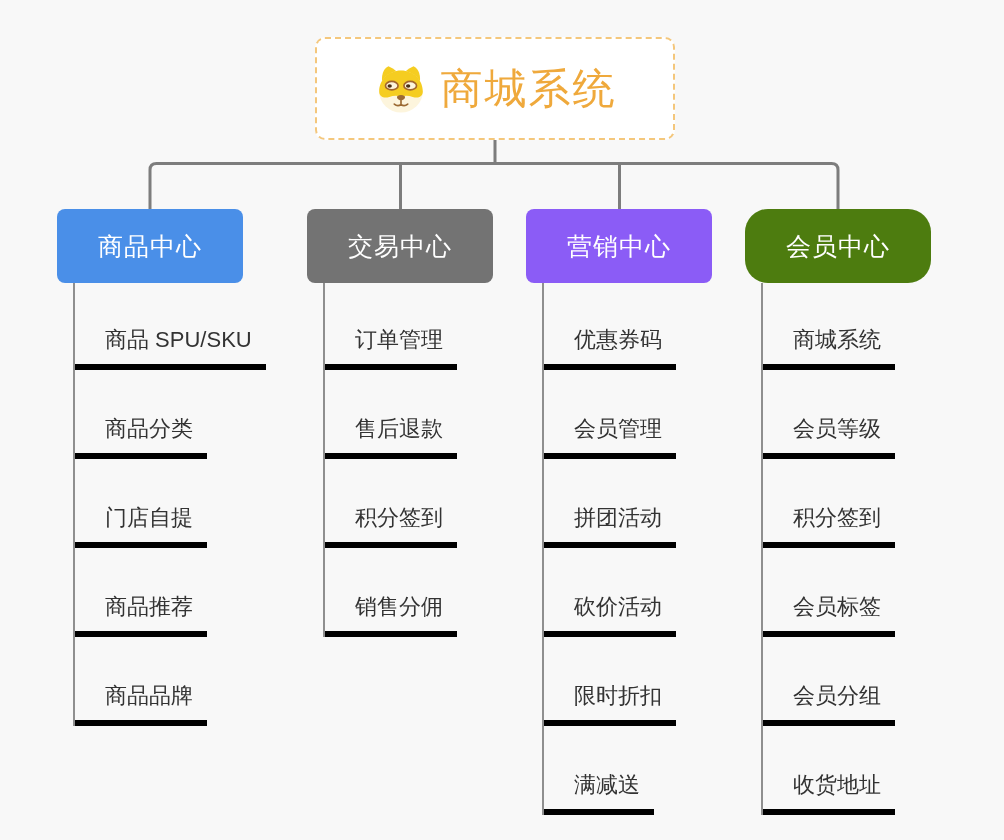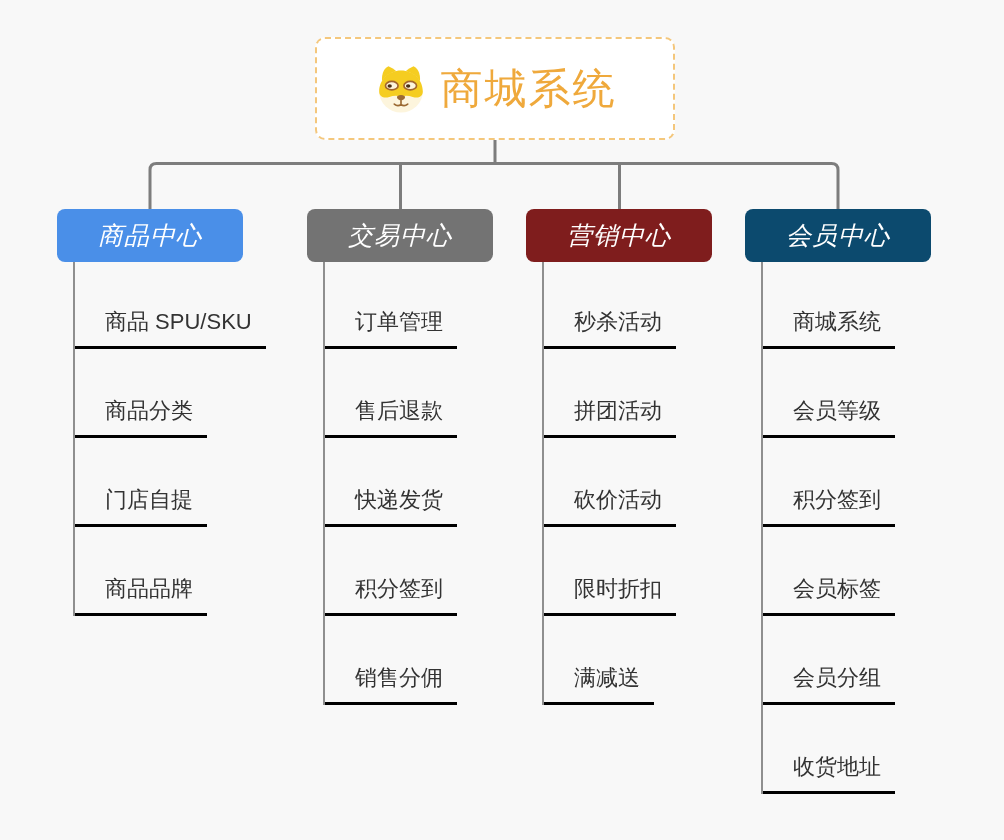--- a/index.html
+++ b/index.html
@@ -43,45 +43,44 @@
   }
   .doge { width: 54px; height: 52px; flex: 0 0 auto; }
   
   .col {
     position: absolute;
     top: 209px;
     width: 187px;
   }
   .branch-box {
     width: 186px;
-    height: 53px;
+    height: 74px;
     border-radius: 8px;
     display: flex;
     align-items: center;
     justify-content: center;
-    font-style: italic;
   }
   .branch-label {
     color: #ffffff;
     font-size: 25px;
     letter-spacing: 1px;
     white-space: nowrap;
   }
   .leaves {
     margin-left: 16px;
     border-left: 2px solid #8f8f8f;
     width: fit-content;
   }
   .leaf {
     height: 89px;
     width: fit-content;
     min-width: 110px;
     display: flex;
     align-items: flex-end;
-    border-bottom: 3px solid #000000;
+    border-bottom: 6px solid #000000;
     box-sizing: border-box;
     justify-content: flex-end;
   }
   .leaf:first-child { height: 87px; }
   .leaf-label {
     font-size: 22px;
     color: #333333;
     white-space: nowrap;
     padding: 0 14px 9px 30px;
   }
@@ -122,73 +121,76 @@
       <div class="leaf">
           <span class="leaf-label">商品 SPU/SKU</span>
         </div>
       <div class="leaf">
           <span class="leaf-label">商品分类</span>
         </div>
       <div class="leaf">
           <span class="leaf-label">门店自提</span>
         </div>
       <div class="leaf">
+          <span class="leaf-label">商品推荐</span>
+        </div>
+      <div class="leaf">
           <span class="leaf-label">商品品牌</span>
         </div>
     </div>
   </div>
 
   <div class="col" style="left:307px">
     <div class="branch-box" style="background-color: #737373;">
       <span class="branch-label">交易中心</span>
     </div>
     <div class="leaves">
       <div class="leaf">
           <span class="leaf-label">订单管理</span>
         </div>
       <div class="leaf">
           <span class="leaf-label">售后退款</span>
         </div>
       <div class="leaf">
-          <span class="leaf-label">快递发货</span>
-        </div>
-      <div class="leaf">
           <span class="leaf-label">积分签到</span>
         </div>
       <div class="leaf">
           <span class="leaf-label">销售分佣</span>
         </div>
     </div>
   </div>
 
   <div class="col" style="left:526px">
-    <div class="branch-box" style="background-color: #7f1d1d;">
+    <div class="branch-box" style="background-color: #8b5cf6;">
       <span class="branch-label">营销中心</span>
     </div>
     <div class="leaves">
       <div class="leaf">
-          <span class="leaf-label">秒杀活动</span>
+          <span class="leaf-label">优惠券码</span>
+        </div>
+      <div class="leaf">
+          <span class="leaf-label">会员管理</span>
         </div>
       <div class="leaf">
           <span class="leaf-label">拼团活动</span>
         </div>
       <div class="leaf">
           <span class="leaf-label">砍价活动</span>
         </div>
       <div class="leaf">
           <span class="leaf-label">限时折扣</span>
         </div>
       <div class="leaf">
           <span class="leaf-label">满减送</span>
         </div>
     </div>
   </div>
 
   <div class="col" style="left:745px">
-    <div class="branch-box" style="background-color: #0c4a6e;">
+    <div class="branch-box" style="background-color: #4d7c0f; border-radius: 23px;">
       <span class="branch-label">会员中心</span>
     </div>
     <div class="leaves">
       <div class="leaf">
           <span class="leaf-label">商城系统</span>
         </div>
       <div class="leaf">
           <span class="leaf-label">会员等级</span>
         </div>
       <div class="leaf">

